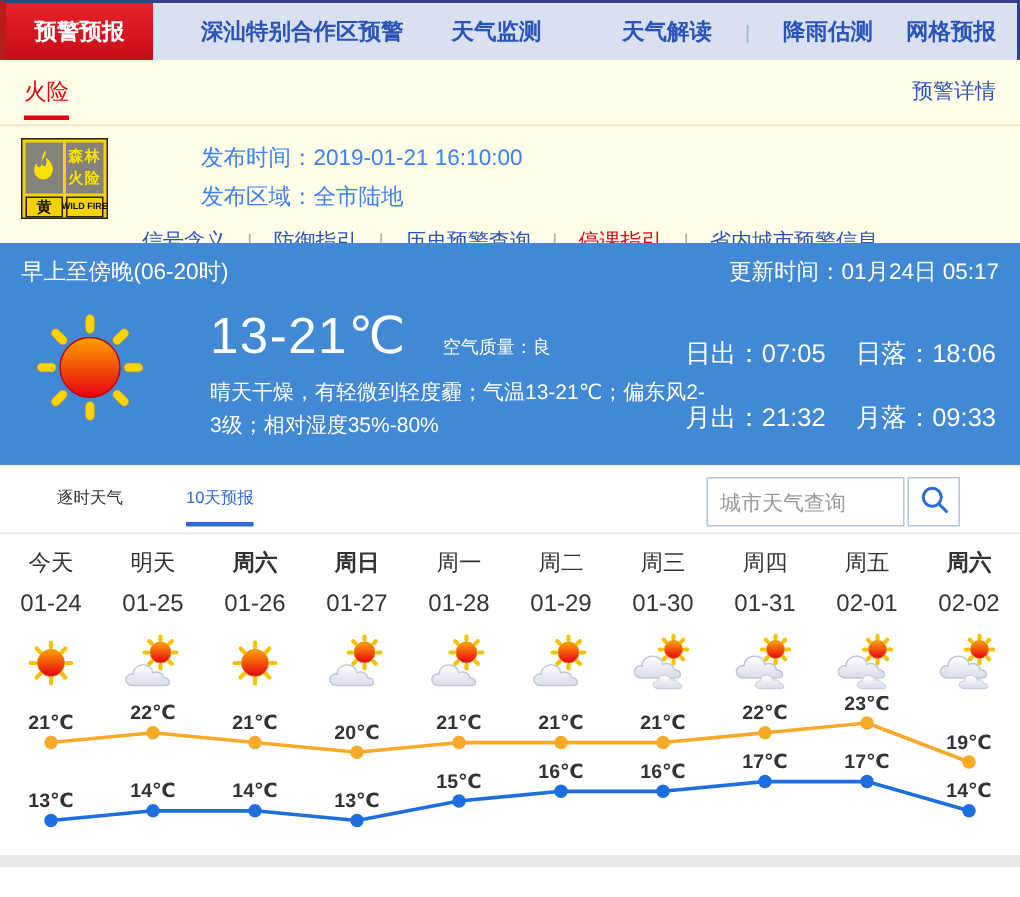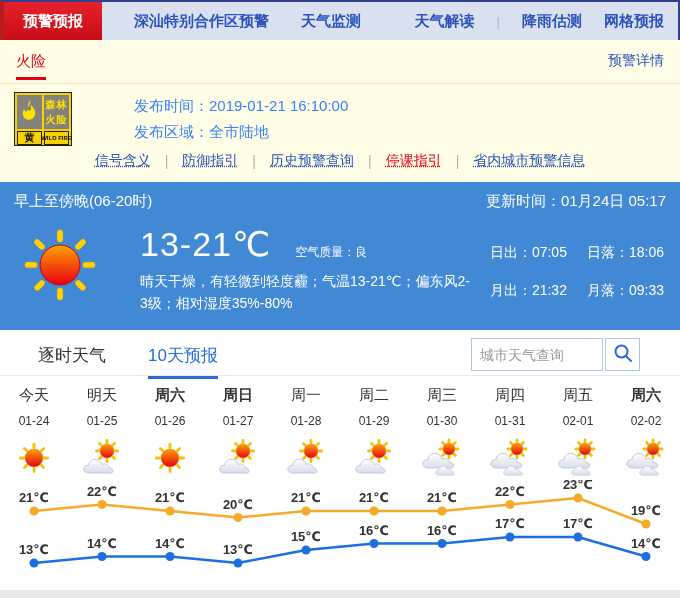--- a/index.html
+++ b/index.html
@@ -13,21 +13,21 @@
   .nav-tab-active { width:98px; display:flex; align-items:center; justify-content:center;
          background:linear-gradient(180deg,#E8222C,#C60C15); color:#fff; font-size:15px; font-weight:bold; cursor:pointer; }
   .nav-left { display:flex; align-items:center; }
   .nav-left .nav-item { margin-left:32px; }
   .nav-item { color:#2B53B8; font-size:15px; font-weight:bold; cursor:pointer; white-space:nowrap; }
   .nav-right { margin-left:auto; display:flex; align-items:center; padding-right:14px; }
   .nav-right .nav-item { margin-left:22px; }
   .nav-sep { color:#9FB0D6; margin-left:22px; font-size:13px; }
 
   
-  .warning-panel { height:142px; background:#FFFDE6; }
+  .warning-panel { height:122px; background:#FFFDE6; }
   .warning-head { display:flex; justify-content:space-between; align-items:flex-start;
          padding:12px 16px 0 16px; height:44px; border-bottom:1px solid #EDE6C2; }
   .fire-tab { color:#E60012; font-size:15px; padding-bottom:6px; border-bottom:3px solid #E60012; cursor:pointer; }
   .detail-link { color:#2B53B8; font-size:14px; cursor:pointer; text-decoration:none; }
   .warning-body { display:flex; align-items:center; padding:8px 0 0 14px;gap:48px; }
   .fire-badge { width:58px; height:54px; background:#F6D300; border:1px solid #222; padding:2px; flex:none; }
   .fb-top { display:flex; gap:2px; height:34px; }
   .fb-flame { width:25px; height:34px; background:#83837B; display:flex; align-items:center; justify-content:center; }
   .fb-name { width:25px; height:34px; background:#83837B; color:#FFE100; font-size:10px; line-height:15px;
              font-weight:bold; text-align:center; word-break:break-all; padding-top:2px; letter-spacing:1px; }
@@ -45,40 +45,40 @@
   
   .blue-panel { position:relative; height:148px; background:#4189D4; color:#fff; }
   .blue-head { display:flex; justify-content:space-between; padding:10px 14px 0 14px; font-size:15px; }
   .blue-body { position:absolute; left:0; top:36px; right:0; bottom:0; }
   .big-sun { position:absolute; left:22px; top:8px; }
   .temp-row { position:absolute; left:140px; top:6px; display:flex; align-items:baseline; }
   .big-temp { font-size:34px; font-weight:normal; letter-spacing:1px; }
   .air { font-size:12px; margin-left:24px; }
   .desc { position:absolute; left:140px; top:52px; width:330px; font-size:14px; line-height:22px; }
   .sunmoon { position:absolute; right:16px; top:26px; display:grid; grid-template-columns:auto auto;
-             column-gap:18px; row-gap:6px; font-size:14px;gap:20px; }
+             column-gap:18px; row-gap:6px; font-size:17px;gap:20px; }
   .sm-item { white-space:nowrap; }
 
   
   .forecast { position:relative; height:268px; background:#fff; }
   .tabbar { position:relative; height:46px; border-bottom:1px solid #E8E8E8; padding-left:38px; }
   .tab { display:inline-block; margin-right:42px; margin-top:14px; padding-bottom:9px;
-         font-size:17px; color:#333; cursor:pointer; }
+         font-size:11px; color:#333; cursor:pointer; }
   .tab.active { color:#2B6BD4; border-bottom:3px solid #2B6BD4; }
   .searchbox { position:absolute; right:40px; top:8px; display:flex; }
   .searchbox input { width:132px; height:33px; border:1px solid #AFC7E4; padding:0 8px; font-size:14px;
                      color:#666; outline:none; }
   .searchbox input::placeholder { color:#999; }
   .search-btn { width:35px; height:33px; margin-left:2px; background:#fff; border:1px solid #AFC7E4;
                 display:flex; align-items:center; justify-content:center; cursor:pointer; }
   .days { display:flex; margin-top:10px; }
   .day-col { width:68px; text-align:center; cursor:pointer; }
   .day-name { font-size:15px; color:#333; margin-bottom:9px; }
   .day-name.bold { font-weight:bold; }
-  .day-date { font-size:12px; color:#333; }
+  .day-date { font-size:16px; color:#333; }
   .day-icon { margin-top:10px; height:40px; }
   .chart-wrap { margin-top:2px; }
   .chart-wrap svg { display:block; }
   .chart-wrap text { paint-order:stroke; stroke:#fff; stroke-width:3px; font-weight:bold; }
   .bottom-strip { position:absolute; left:0; right:0; bottom:0; height:8px; background:#E9E9E9; }
 </style>
 </head>
 <body>
 
 <div class="page">

